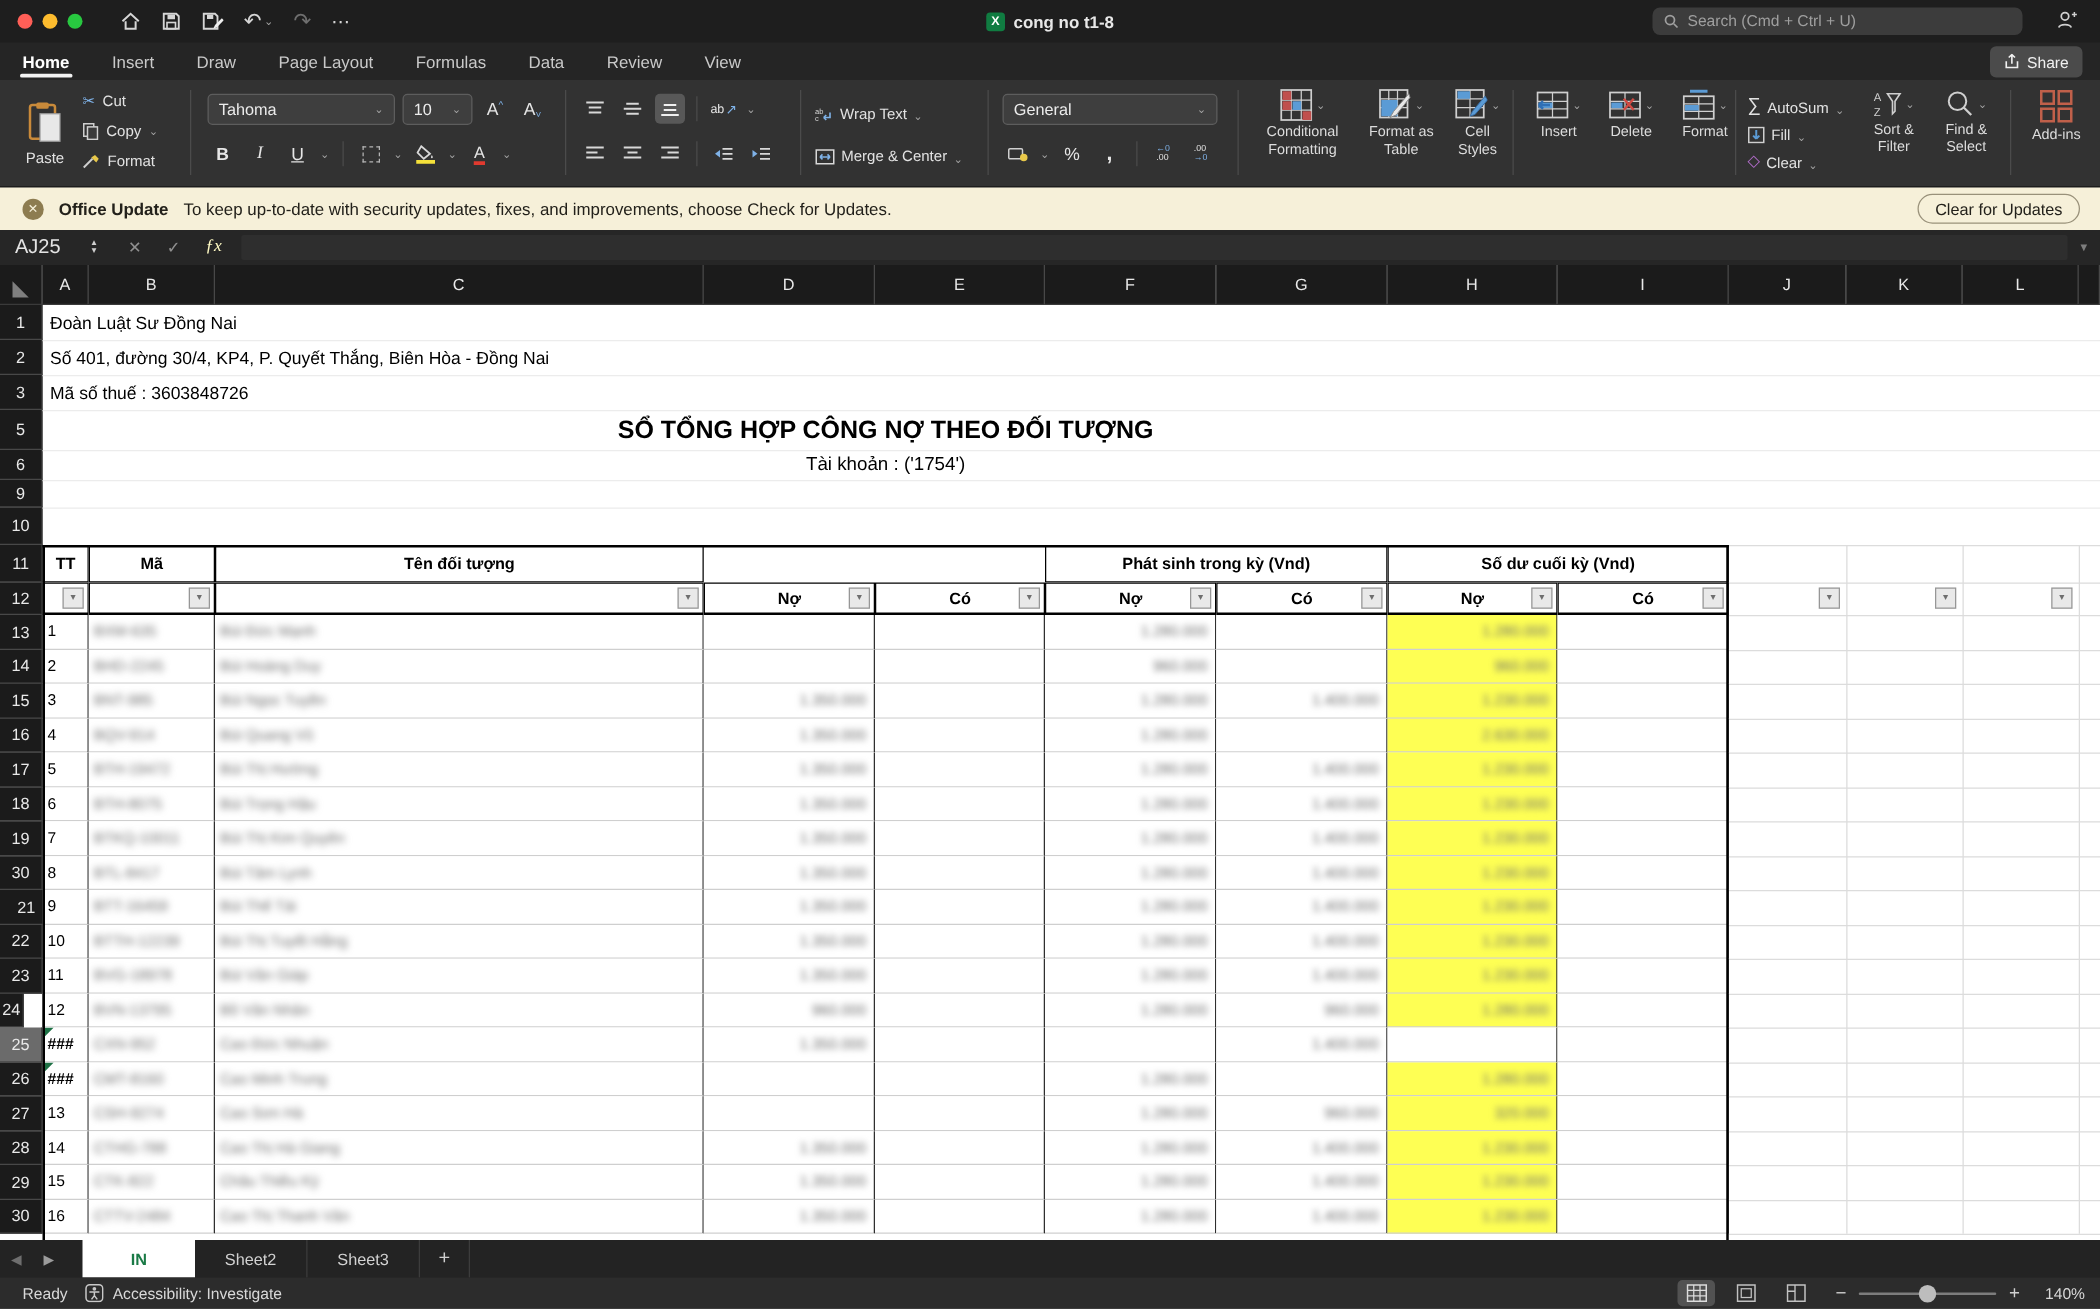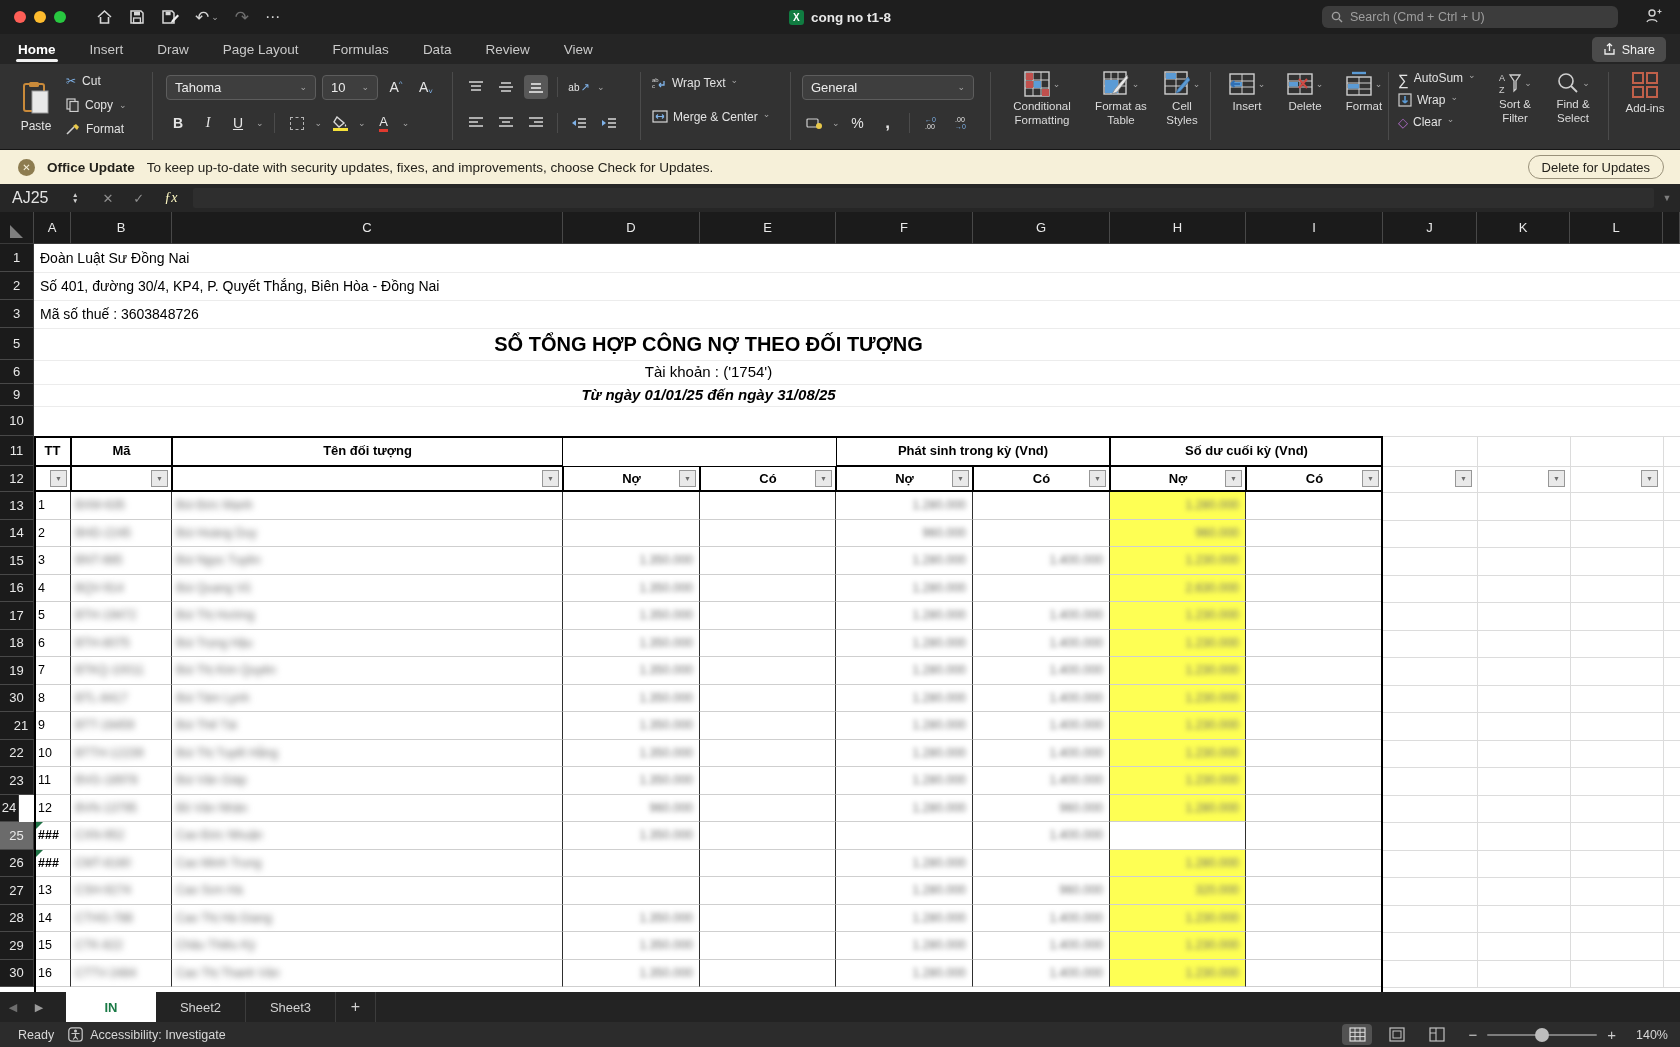--- a/index.html
+++ b/index.html
@@ -34,21 +34,21 @@
   .ccf { position:absolute; left:66px; top:8px; display:flex; flex-direction:column; gap:6px; font-size:12px; }
   .ccf .mini { display:flex; align-items:center; gap:6px; height:18px; }
   .rowline { display:flex; align-items:center; gap:6px; height:30px; }
   .combo { background:#3e3e3e; border:1px solid #5d5d5d; border-radius:4px; height:25px; display:flex; align-items:center; justify-content:space-between; padding:0 8px; color:#ececec; font-size:13px; gap:8px; }
   .sqbtn { min-width:24px; height:24px; display:flex; align-items:center; justify-content:center; border-radius:4px; font-size:14px; color:#e6e6e6; }
   .sqbtn.sel { background:#585858; }
   .biglbl { font-size:11.5px; color:#dcdcdc; text-align:center; line-height:1.18; margin-top:3px; }
   .stackbtn { display:flex; flex-direction:column; align-items:center; width:72px; }
   .u-red { border-bottom:3px solid #e03a2f; padding-bottom:0px; }
   .u-yel { border-bottom:3px solid #f5e13a; padding-bottom:0px; }
-  .editline { display:flex; align-items:flex-start; gap:5px; height:22px; font-size:12px; }
+  .editline { display:flex; align-items:flex-end; gap:5px; height:22px; font-size:12px; }
 
   
   .notif { position:absolute; left:0; top:150px; width:1680px; height:34px; background:#f6f0d9; display:flex; align-items:center; padding:0 18px; gap:12px; color:#23211b; font-size:13.5px; }
   .notif-x { width:17px; height:17px; border-radius:50%; background:#8d7c50; color:#f6f0d9; font-size:10px; display:flex; align-items:center; justify-content:center; }
   .notif-btn { position:absolute; right:16px; top:5px; height:24px; border:1px solid #99917a; border-radius:13px; padding:0 13px; display:flex; align-items:center; font-size:13px; color:#23211b; background:transparent; }
 
   
   .fbar { position:absolute; left:0; top:184px; width:1680px; height:28px; background:#262626; display:flex; align-items:center; color:#e3e3e3; }
   .namebox { width:72px; padding-left:12px; font-size:16px; }
   .stepper { display:flex; flex-direction:column; font-size:6.5px; line-height:6px; color:#cfcfcf; margin-right:14px; }
@@ -478,21 +478,21 @@
         <span>AutoSum</span>
         <span class="chev">⌄</span>
       </div>
     <div class="editline">
         <span>
           <svg width="14" height="14" viewBox="0 0 14 14">
             <rect x="1" y="1" width="12" height="12" fill="none" stroke="#cfcfcf" stroke-width="1.2"></rect>
             <path d="M7 3v7M7 10l-2.5-2.5M7 10l2.5-2.5" stroke="#5b9bd5" stroke-width="1.6" fill="none"></path>
           </svg>
         </span>
-        <span>Wrap</span>
+        <span>Fill</span>
         <span class="chev">⌄</span>
       </div>
     <div class="editline">
         <span style="color:#b16cc9;font-size:13px;">◇</span>
         <span>Clear</span>
         <span class="chev">⌄</span>
       </div>
   </div>
   <div class="grp" style="left:1492px; display:flex; gap:10px; padding-top:7px;">
     <div class="stackbtn" style="width:46px;">
@@ -535,21 +535,21 @@
         </span>
       <span class="biglbl">Add-ins</span>
     </div>
   </div>
 </div>
 
 <div class="notif">
   <span class="notif-x">✕</span>
   <span style="font-weight:bold;">Office Update</span>
   <span>To keep up-to-date with security updates, fixes, and improvements, choose Check for Updates.</span>
-  <span class="notif-btn">Delete for Updates</span>
+  <span class="notif-btn">Clear for Updates</span>
 </div>
 
 <div class="fbar">
   <span class="namebox">AJ25</span>
   <span class="stepper">
       <span>▲</span>
       <span>▼</span>
     </span>
   <span class="fico">✕</span>
   <span class="fico">✓</span>
@@ -628,21 +628,20 @@
     <div class="gl-h2" style="left: 1383px; top: 665px; width: 297px; height: 1px;"></div>
     <div class="gl-h2" style="left: 1383px; top: 692.5px; width: 297px; height: 1px;"></div>
     <div class="gl-h2" style="left: 1383px; top: 720px; width: 297px; height: 1px;"></div>
     <div class="gl-h2" style="left: 1383px; top: 747.5px; width: 297px; height: 1px;"></div>
     <div class="gl-h2" style="left: 1383px; top: 775px; width: 297px; height: 1px;"></div>
     <div class="infoline" style="left: 40px; top: 32px; height: 28px; line-height: 28px;">Đoàn Luật Sư Đồng Nai</div>
     <div class="infoline" style="left: 40px; top: 60px; height: 28px; line-height: 28px;">Số 401, đường 30/4, KP4, P. Quyết Thắng, Biên Hòa - Đồng Nai</div>
     <div class="infoline" style="left: 40px; top: 88px; height: 28px; line-height: 28px;">Mã số thuế : 3603848726</div>
     <div class="sheettitle" style="left: 34px; top: 116px; width: 1349px; height: 32px; line-height: 32px;">SỔ TỔNG HỢP CÔNG NỢ THEO ĐỐI TƯỢNG</div>
     <div class="sheetsub" style="left: 34px; top: 148px; width: 1349px; height: 24px; line-height: 24px;">Tài khoản : ('1754')</div>
-    <div class="sheetper" style="left: 34px; top: 172px; width: 1349px; height: 22px; line-height: 22px;">Từ ngày 01/01/25 đến ngày 31/08/25</div>
     <div class="th" style="left: 34px; top: 224px; width: 37px; height: 30px; line-height: 28px;">TT</div>
     <div class="th" style="left: 71px; top: 224px; width: 101px; height: 30px; line-height: 28px;">Mã</div>
     <div class="th" style="left: 172px; top: 224px; width: 391px; height: 30px; line-height: 28px;">Tên đối tượng</div>
     <div class="th" style="left: 836px; top: 224px; width: 274px; height: 30px; line-height: 28px;">Phát sinh trong kỳ (Vnd)</div>
     <div class="th" style="left: 1110px; top: 224px; width: 273px; height: 30px; line-height: 28px;">Số dư cuối kỳ (Vnd)</div>
     <div class="th sub" style="left: 34px; top: 254px; width: 37px; height: 26px; line-height: 24px;"></div>
     <div class="dd" style="left: 50px; top: 258px; width: 17px; height: 17px;">▼</div>
     <div class="th sub" style="left: 71px; top: 254px; width: 101px; height: 26px; line-height: 24px;"></div>
     <div class="dd" style="left: 151px; top: 258px; width: 17px; height: 17px;">▼</div>
     <div class="th sub" style="left: 172px; top: 254px; width: 391px; height: 26px; line-height: 24px;"></div>

